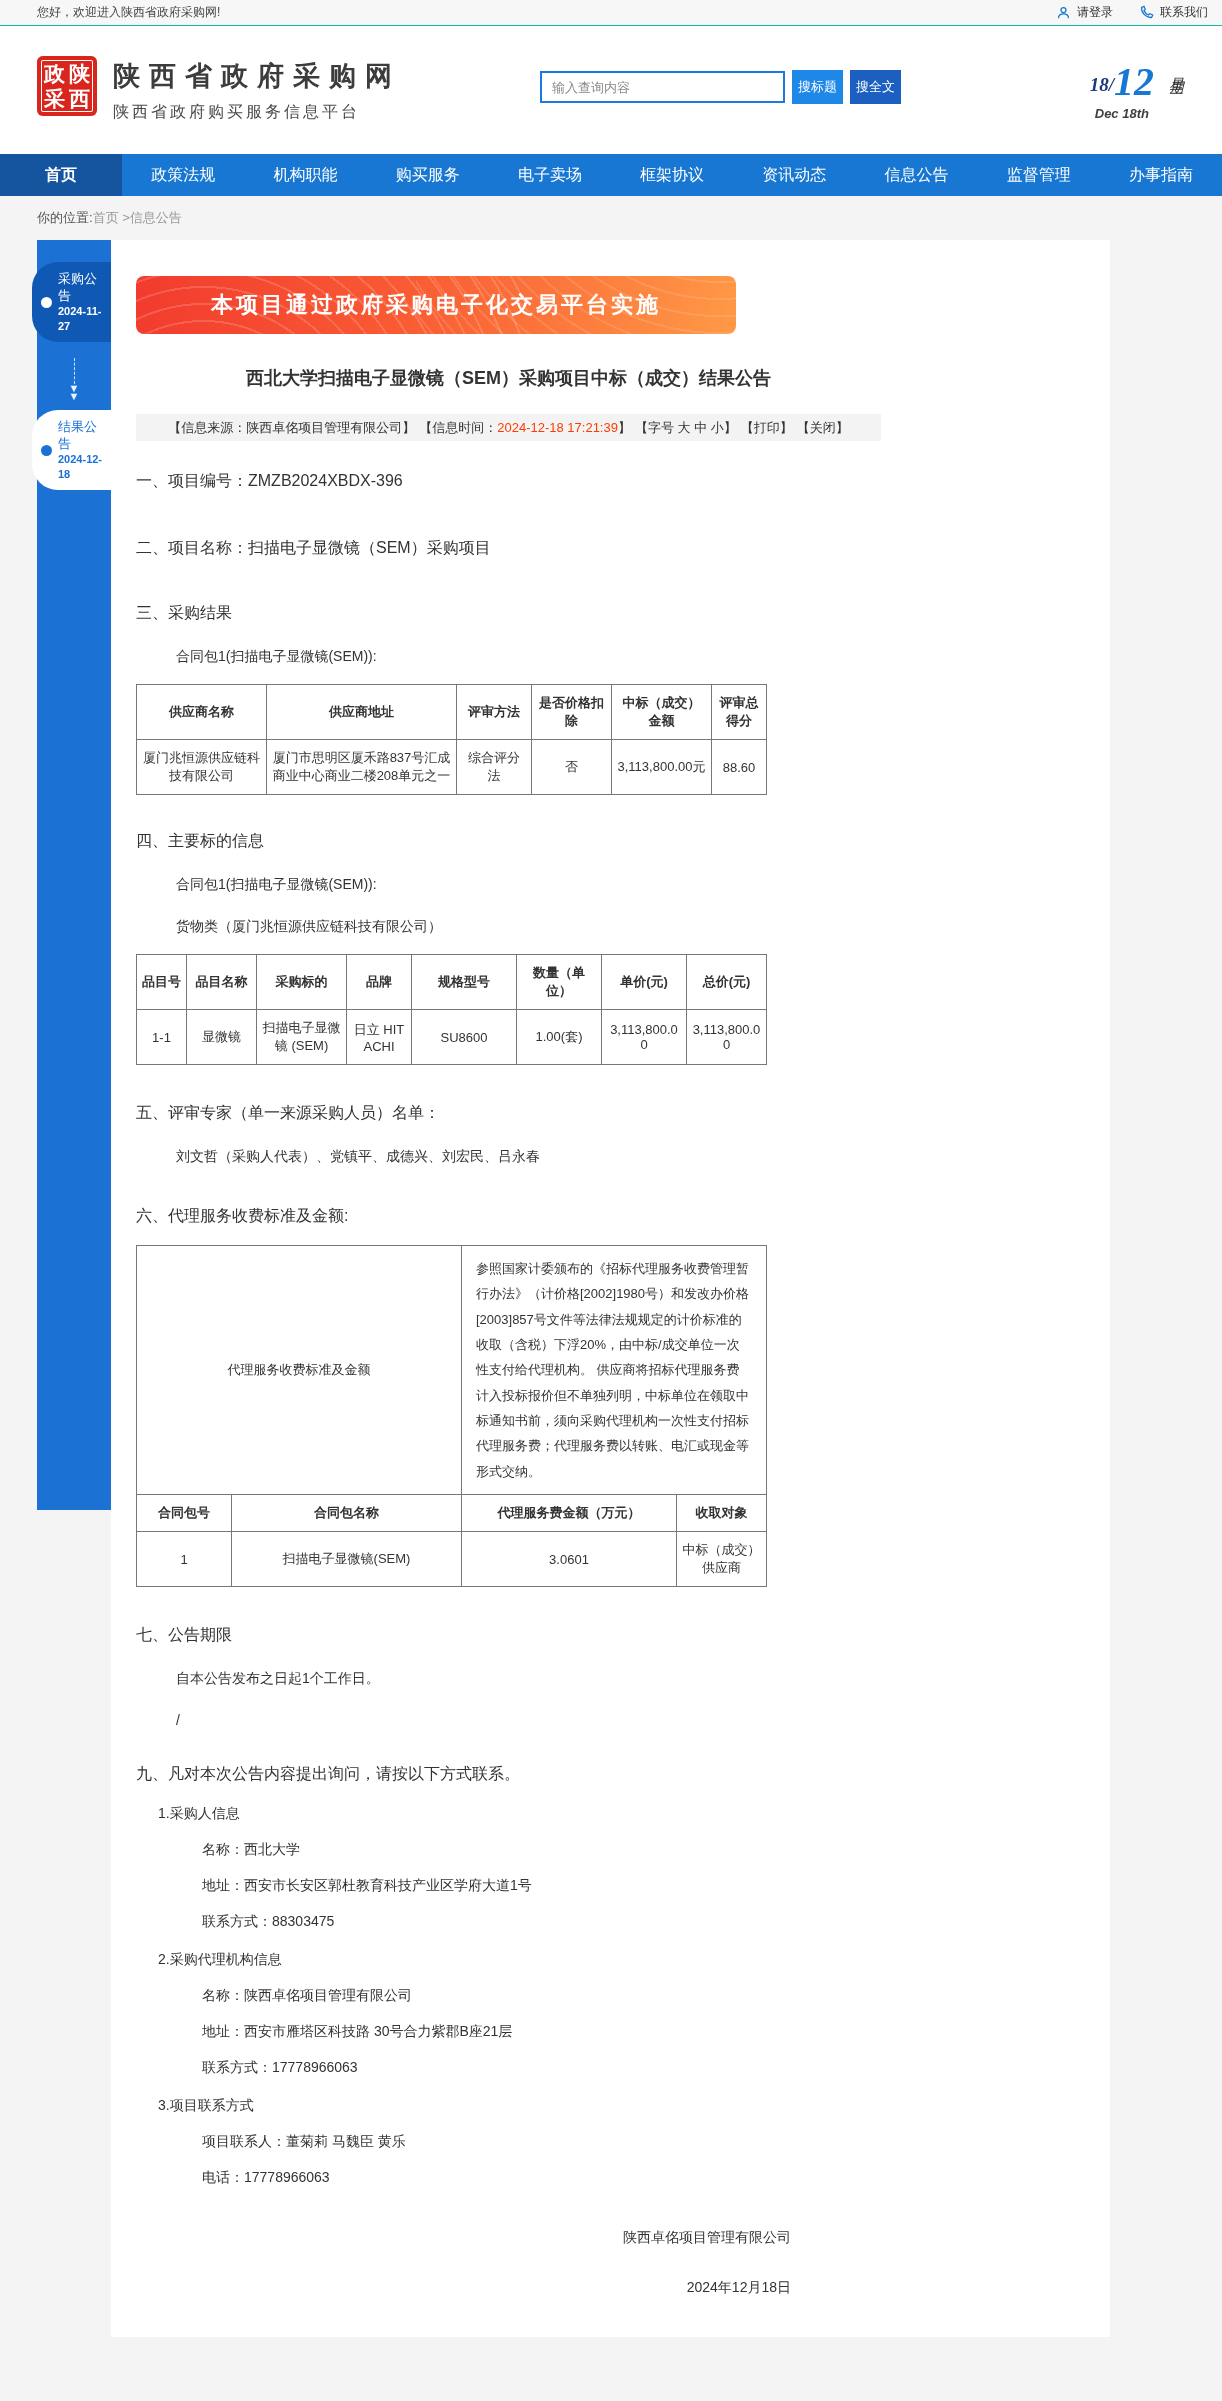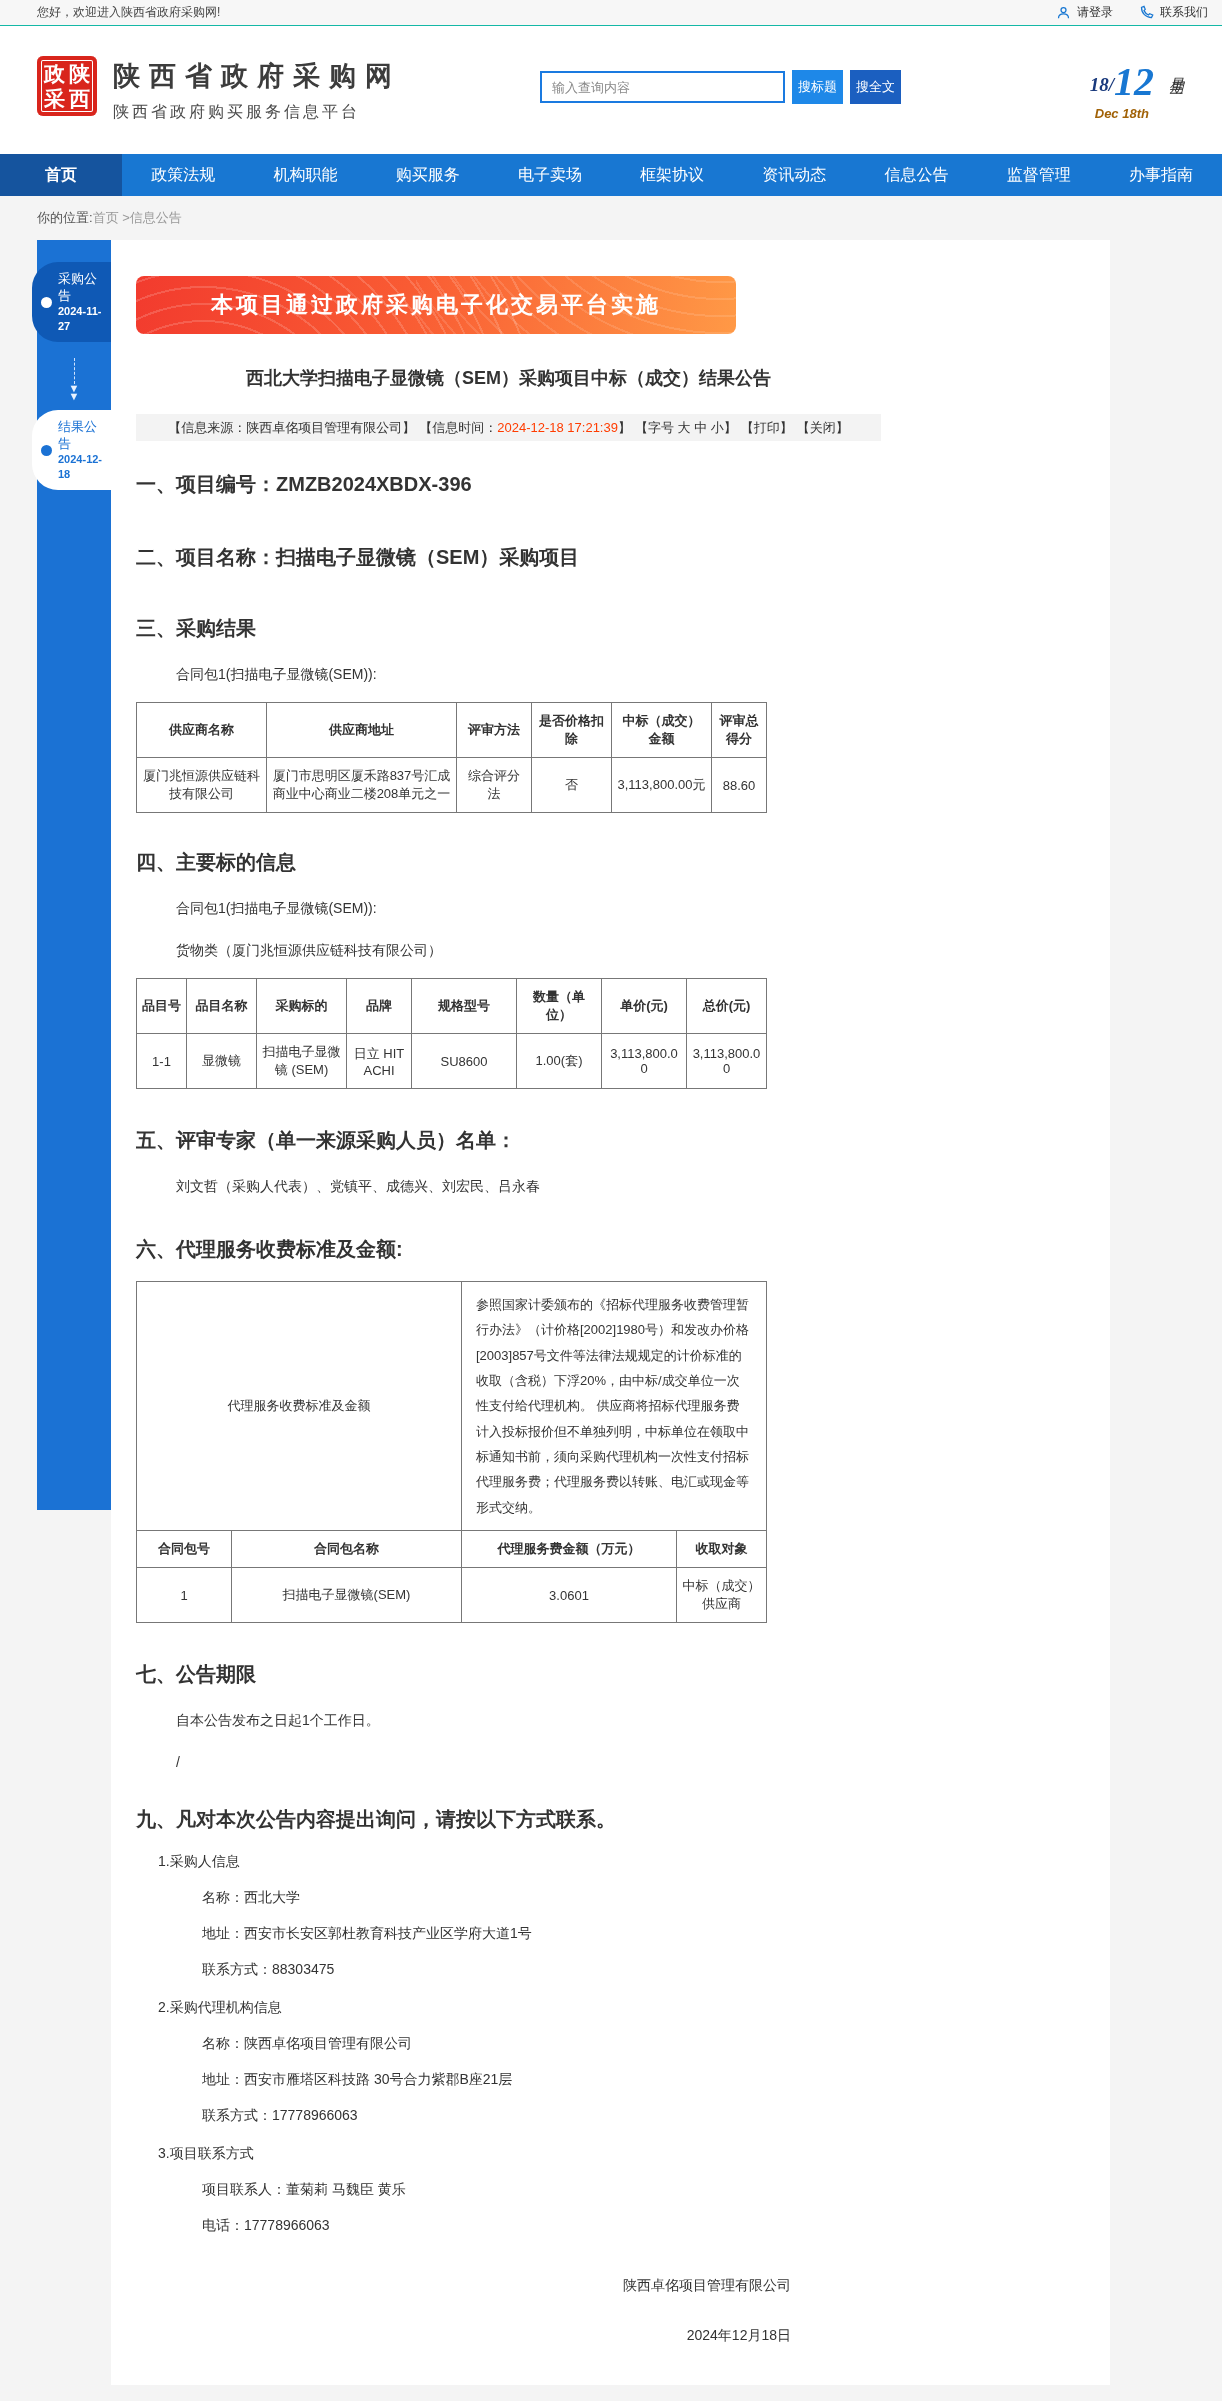--- a/index.html
+++ b/index.html
@@ -40,21 +40,21 @@
     font-size:13px; cursor:pointer; font-family:"Liberation Sans",sans-serif; white-space:nowrap;
   }
   .btn-title { background:#1e88e8; }
   .btn-full { background:#1b5fc0; }
   .date-wrap { position:absolute; right:36px; top:38px; display:flex; align-items:flex-start; gap:14px;font-style:italic; }
   .date-nums { text-align:center; }
   .date-line1 { display:flex; align-items:flex-end; justify-content:center; }
   .date-day { font-family:"Liberation Serif",serif; font-weight:bold; font-size:19px; color:#1a3a7d; line-height:30px; }
   .date-slash { font-family:"Liberation Serif",serif; font-weight:bold; font-size:19px; color:#1a3a7d; line-height:30px; }
   .date-month { font-family:"Liberation Serif",serif; font-weight:bold; font-size:40px; color:#1877d2; line-height:36px; }
-  .date-en { font-size:13px; font-weight:bold; color:#a16207; margin-top:6px; }
+  .date-en { font-size:13px; font-weight:bold; color:#404040; margin-top:6px; }
   .date-week { writing-mode:vertical-rl; font-size:14px; color:#333; letter-spacing:3px; margin-top:2px; }
   
   .nav { height:42px; background:#1877d2; display:flex; }
   .nav-item {
     flex:1; display:flex; align-items:center; justify-content:center;
     color:#fff; font-size:16px; cursor:pointer; white-space:nowrap;
   }
   .nav-item.active { background:#15549e; font-weight:bold; }
   
   .breadcrumb { height:44px; display:flex; align-items:center; padding-left:37px; font-size:13px; color:#999; }
@@ -95,21 +95,21 @@
     content:""; position:absolute; right:-60px; top:-180px; width:380px; height:260px;
     background:repeating-radial-gradient(circle at 80% 0%, rgba(255,255,255,0) 0 15px, rgba(255,255,255,.12) 15px 17px);
   }
   .article-title { text-align:center; font-size:18px; font-weight:bold; color:#333; margin:32px 0 24px; }
   .meta-bar {
     background:#f3f3f3; height:27px; font-size:13px; color:#333;
     display:flex; align-items:center; justify-content:center; gap:4px; white-space:nowrap;
   }
   .meta-bar .time { color:#ff3c00; }
   .meta-bar .clickable { cursor:pointer; }
-  .h-sec { font-weight:bold; font-size:20px; margin-top:30px; }
+  .h-sec { font-weight:normal; font-size:16px; margin-top:30px; }
   .p-ind { margin:24px 0 0 40px; font-size:14px; }
   table { border-collapse:collapse; margin-top:18px; font-size:13px; color:#333; table-layout:fixed; }
   th, td { border:1px solid #777; padding:9px 5px; text-align:center; word-break:break-all; }
   th { font-weight:bold; }
   .w630 { width:630px; }
   .fee-desc { text-align:left; padding:10px 14px; line-height:1.95; font-size:13px; }
   .contact-group { margin:20px 0 0 22px; font-size:14px; }
   .contact-line { margin:18px 0 0 66px; font-size:14px; }
   .sign { text-align:right; margin:42px 90px 0 0; font-size:14px; }
   .sign div { margin-top:32px; }

